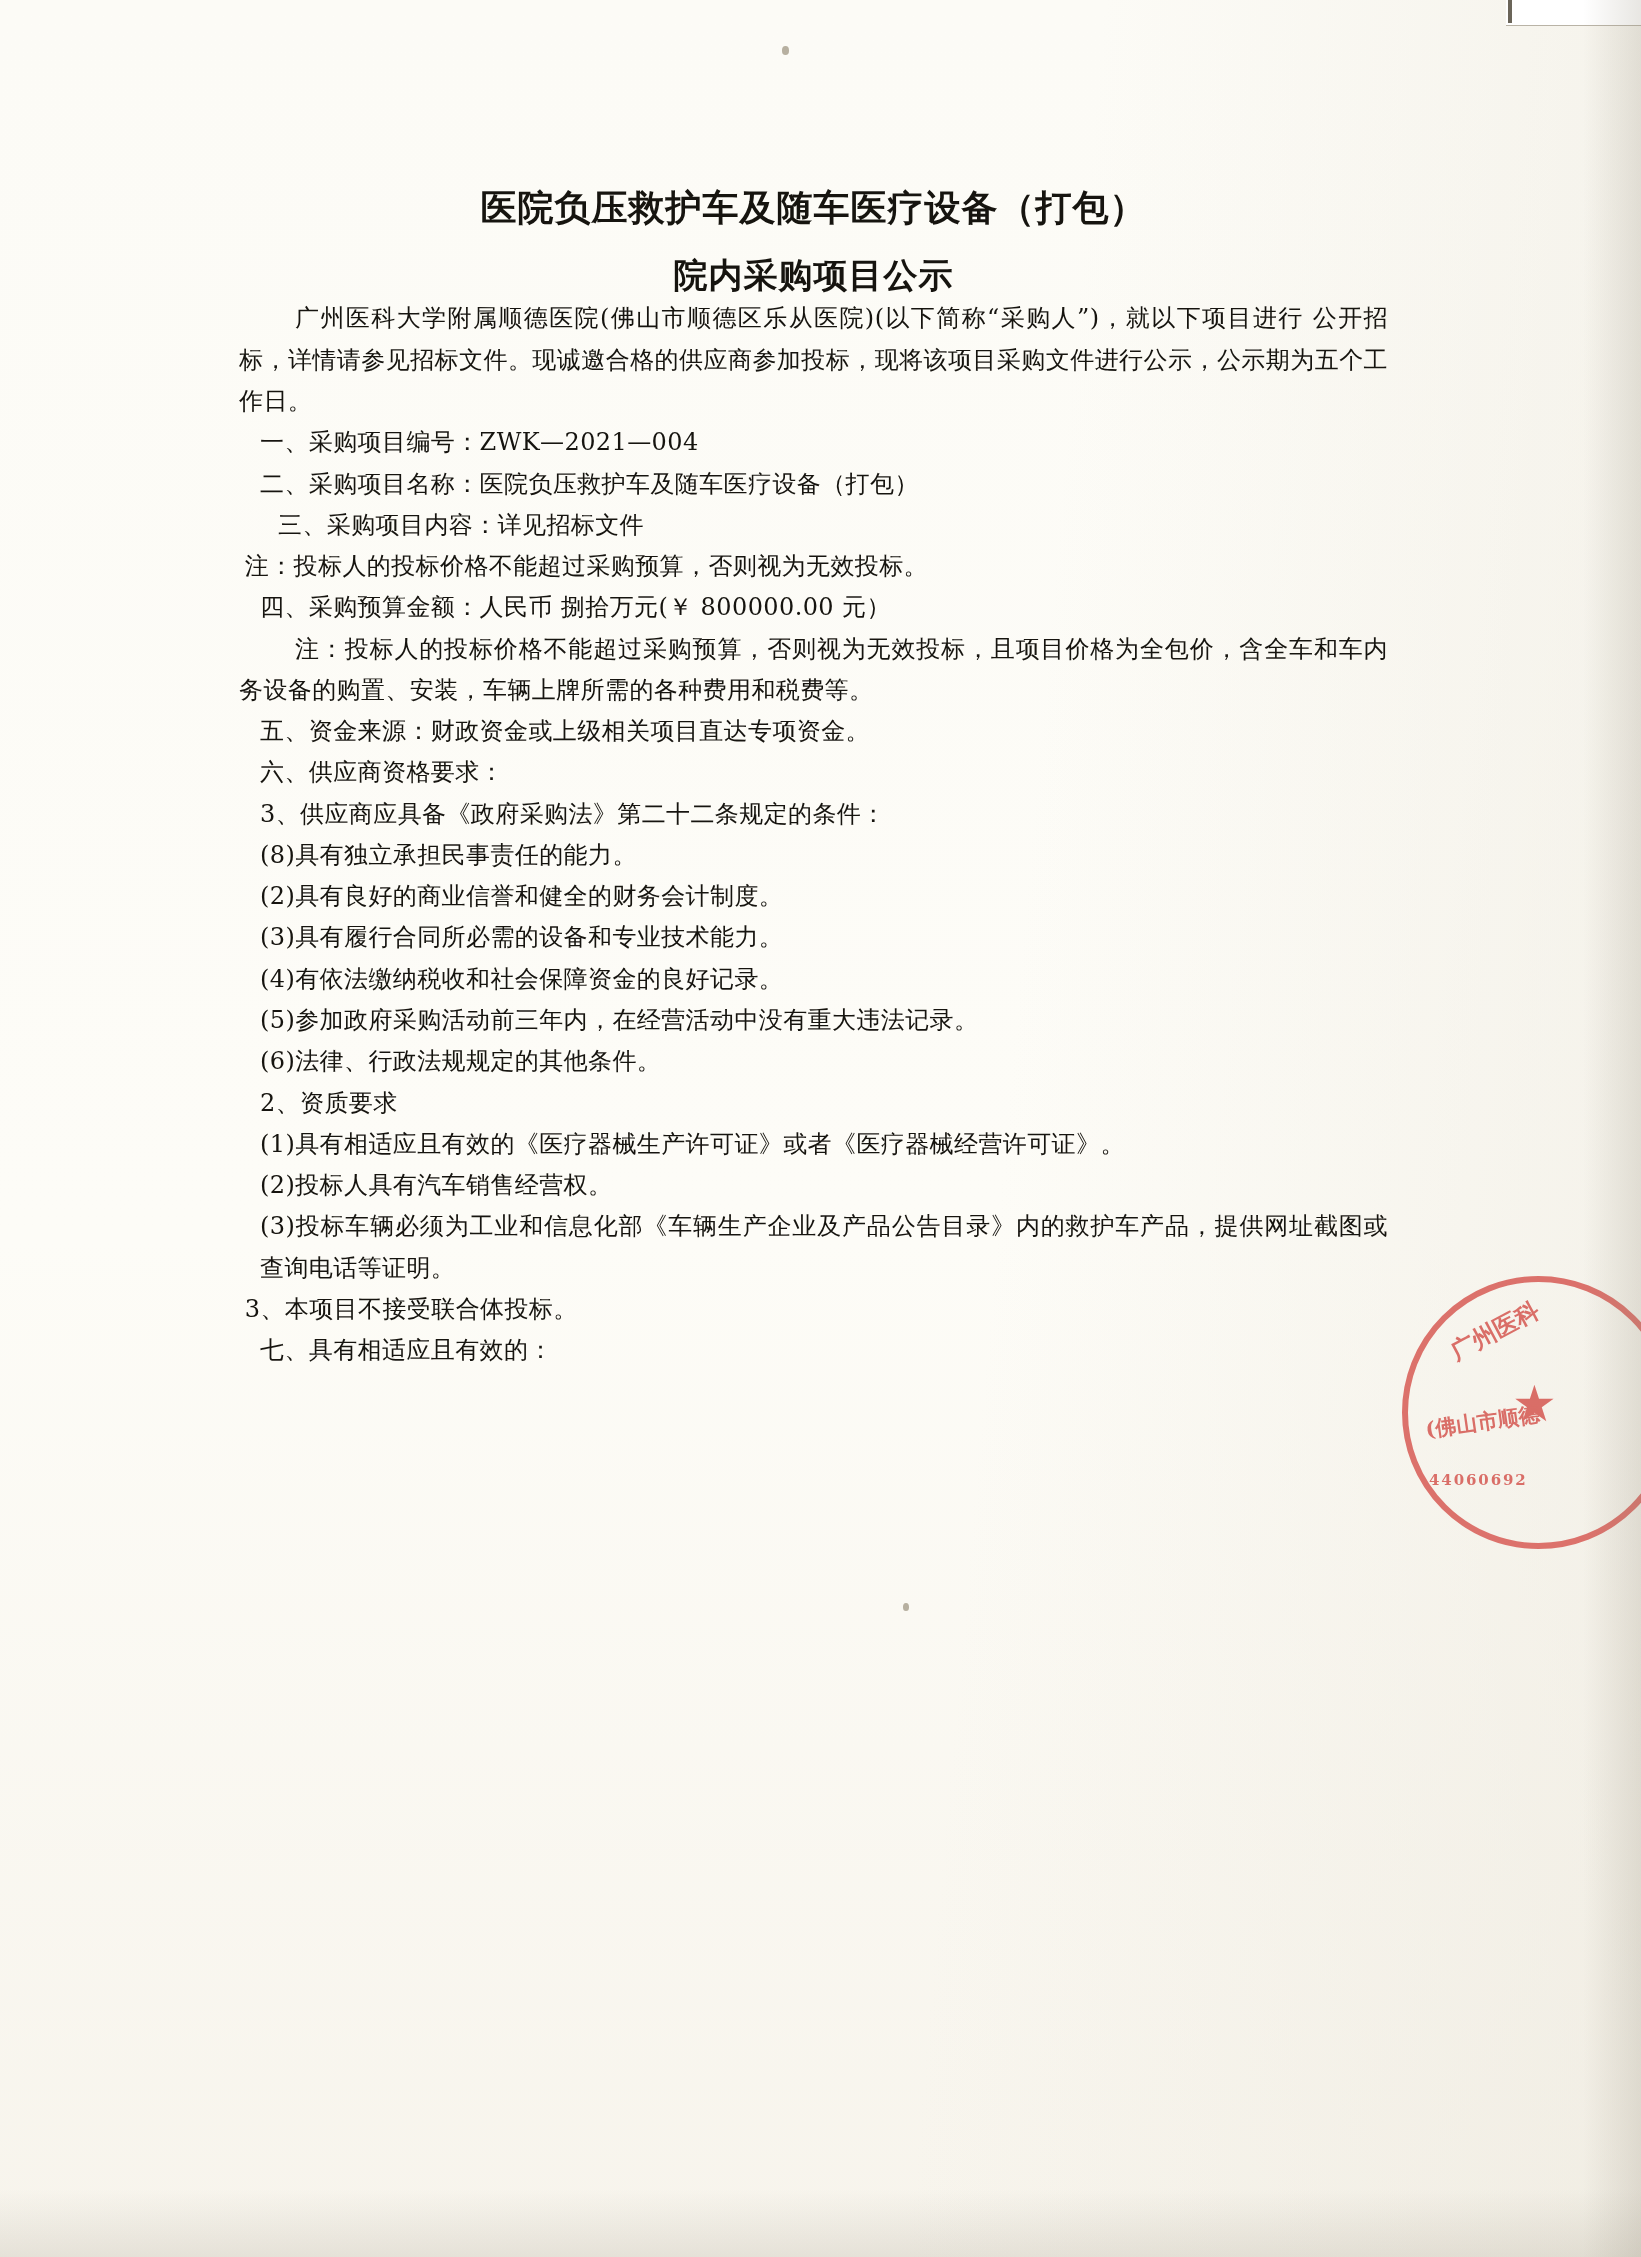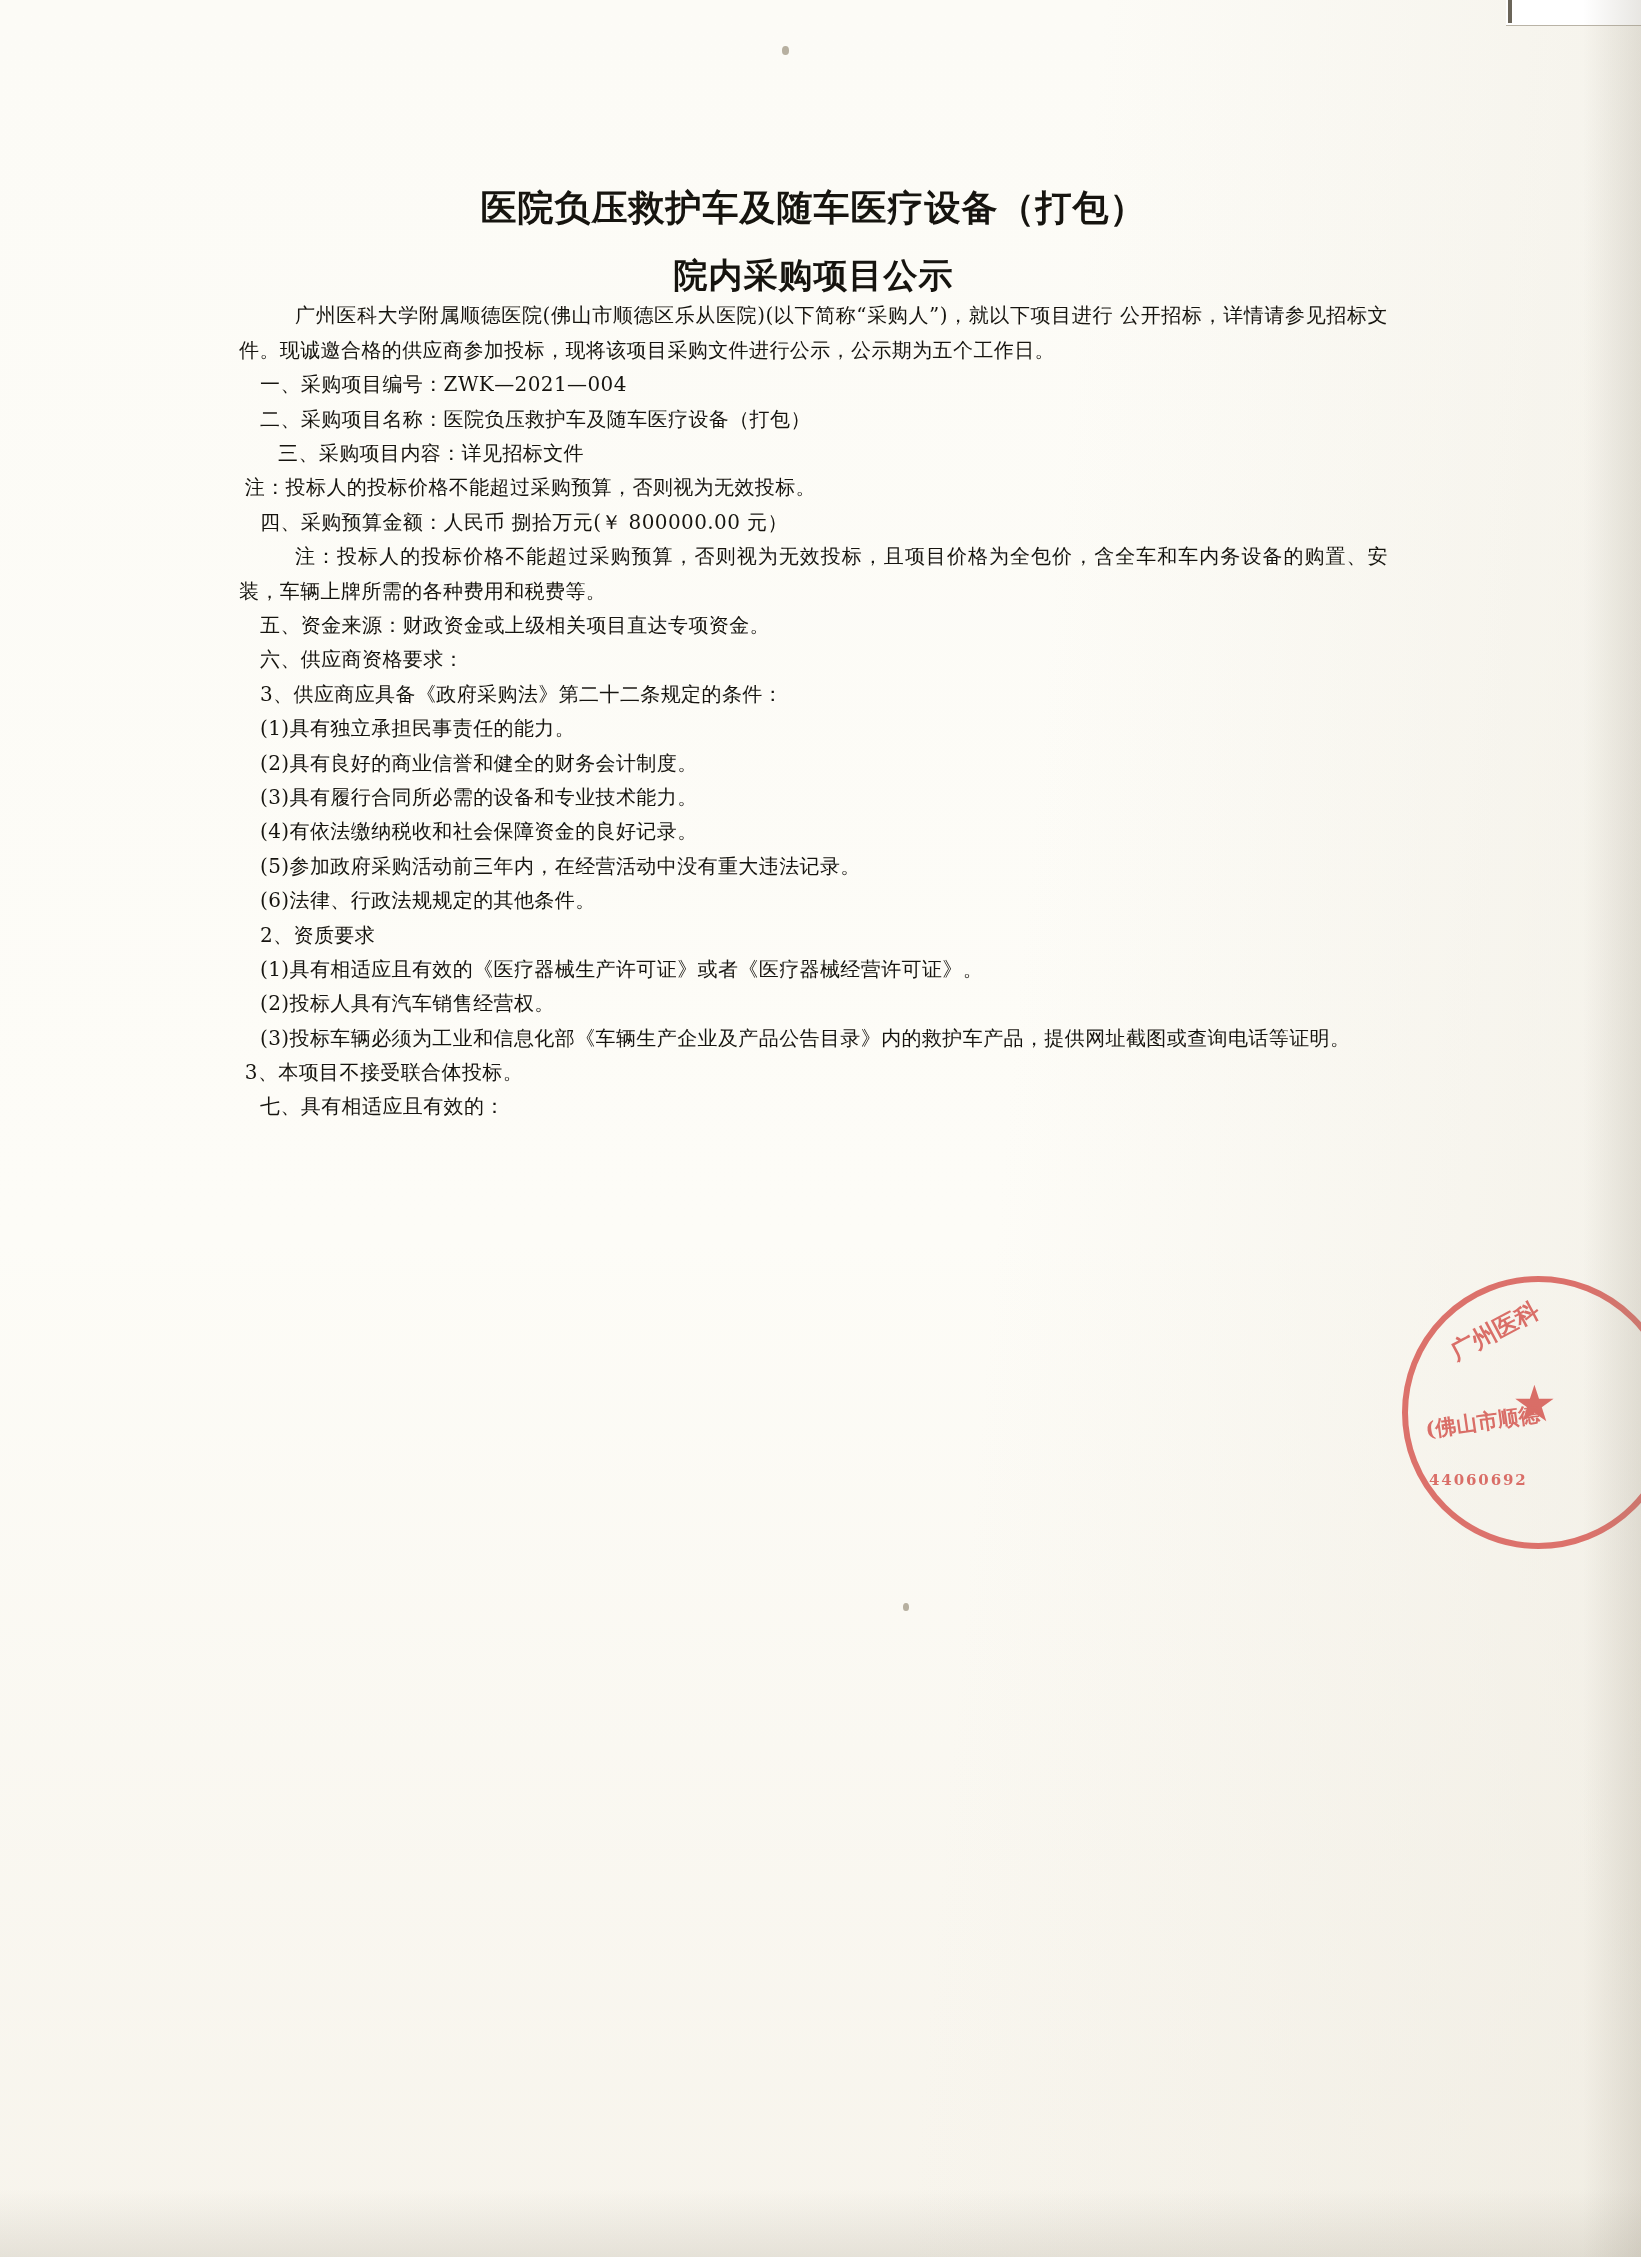--- a/index.html
+++ b/index.html
@@ -76,21 +76,21 @@
     line-height: 1.35;
   }
   h2.doc-subtitle {
     font-size: 34px;
     line-height: 1.35;
     margin-top: 21px;
   }
 
   p.para {
     margin: 0;
-    font-size: 20px;
+    font-size: 24px;
     line-height: 1.72;
     letter-spacing: 0.4px;
     text-align: justify;
   }
   .lead {
     margin-top: 25px;
     text-indent: 56px;
   }
   .item {
     margin-top: 11.6px;
@@ -152,21 +152,21 @@
 
     <p class="para item indent-1">一、采购项目编号：ZWK—2021—004</p>
     <p class="para item indent-1">二、采购项目名称：医院负压救护车及随车医疗设备（打包）</p>
     <p class="para item indent-2">三、采购项目内容：详见招标文件</p>
     <p class="para item hang">注：投标人的投标价格不能超过采购预算，否则视为无效投标。</p>
     <p class="para item indent-1">四、采购预算金额：人民币 捌拾万元(￥ 800000.00 元）</p>
     <p class="para item indent-note">注：投标人的投标价格不能超过采购预算，否则视为无效投标，且项目价格为全包价，含全车和车内务设备的购置、安装，车辆上牌所需的各种费用和税费等。</p>
     <p class="para item indent-1">五、资金来源：财政资金或上级相关项目直达专项资金。</p>
     <p class="para item indent-1">六、供应商资格要求：</p>
     <p class="para item indent-1">3、供应商应具备《政府采购法》第二十二条规定的条件：</p>
-    <p class="para item indent-1">(1)具有独立承担民事责任的能力。</p>
+    <p class="para item indent-1">(8)具有独立承担民事责任的能力。</p>
     <p class="para item indent-1">(2)具有良好的商业信誉和健全的财务会计制度。</p>
     <p class="para item indent-1">(3)具有履行合同所必需的设备和专业技术能力。</p>
     <p class="para item indent-1">(4)有依法缴纳税收和社会保障资金的良好记录。</p>
     <p class="para item indent-1">(5)参加政府采购活动前三年内，在经营活动中没有重大违法记录。</p>
     <p class="para item indent-1">(6)法律、行政法规规定的其他条件。</p>
     <p class="para item indent-1">2、资质要求</p>
     <p class="para item indent-1">(1)具有相适应且有效的《医疗器械生产许可证》或者《医疗器械经营许可证》。</p>
     <p class="para item indent-1">(2)投标人具有汽车销售经营权。</p>
     <p class="para item indent-1">(3)投标车辆必须为工业和信息化部《车辆生产企业及产品公告目录》内的救护车产品，提供网址截图或查询电话等证明。</p>
     <p class="para item hang">3、本项目不接受联合体投标。</p>

